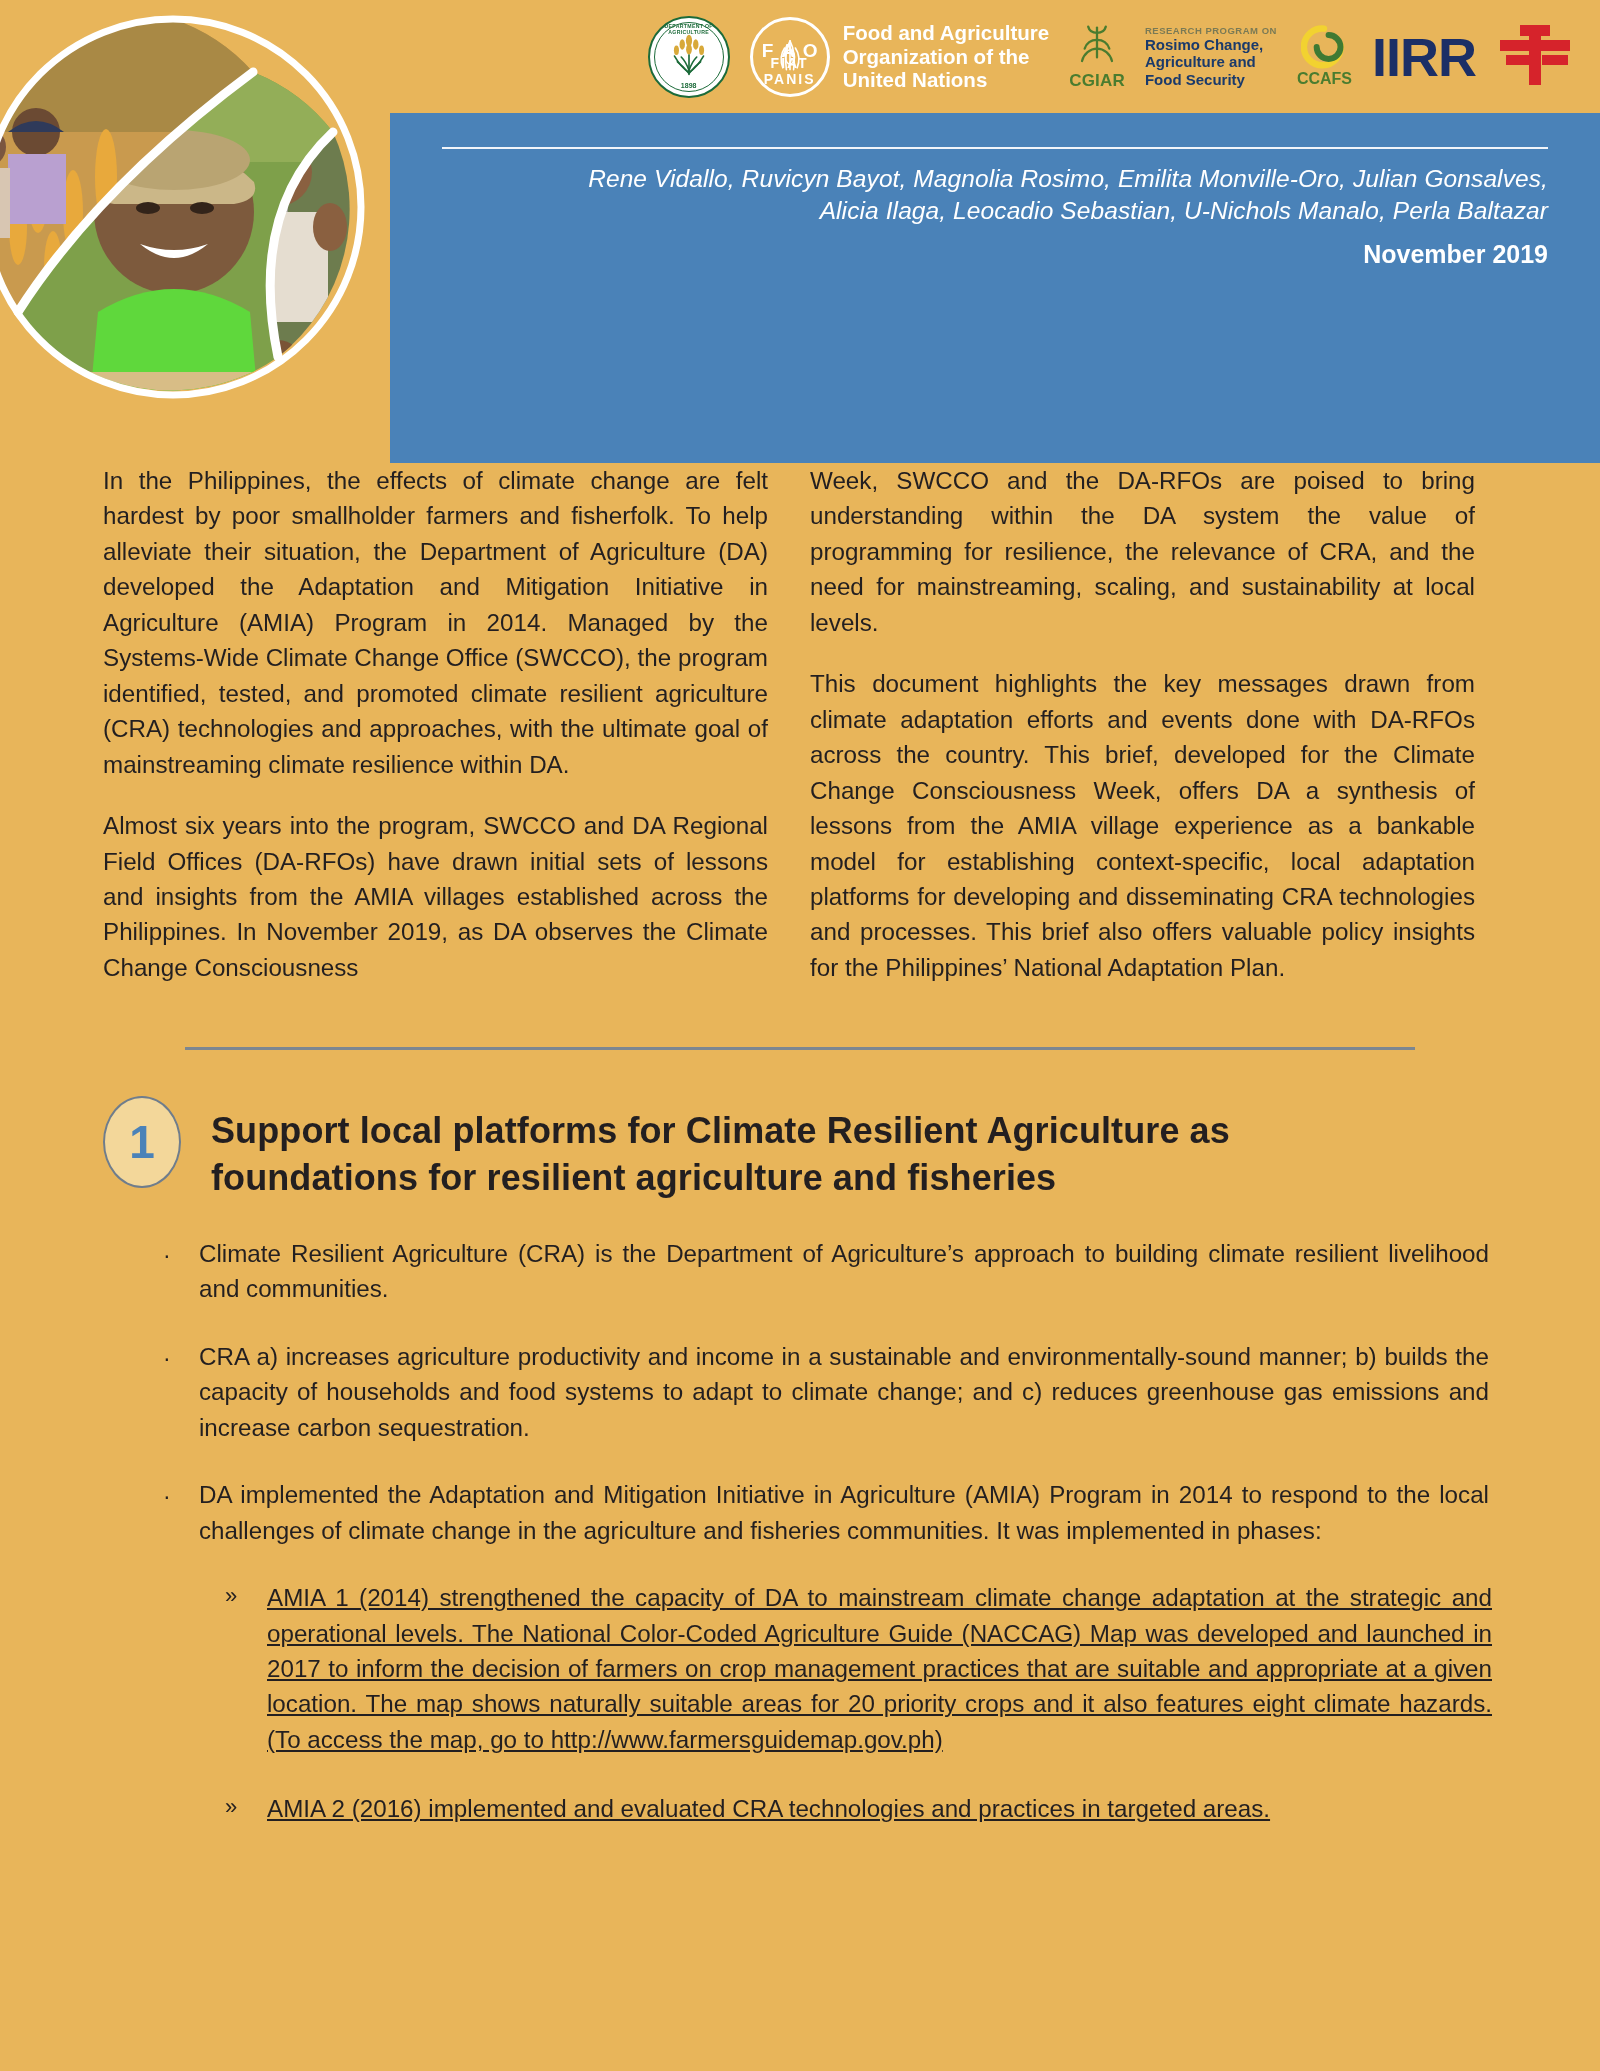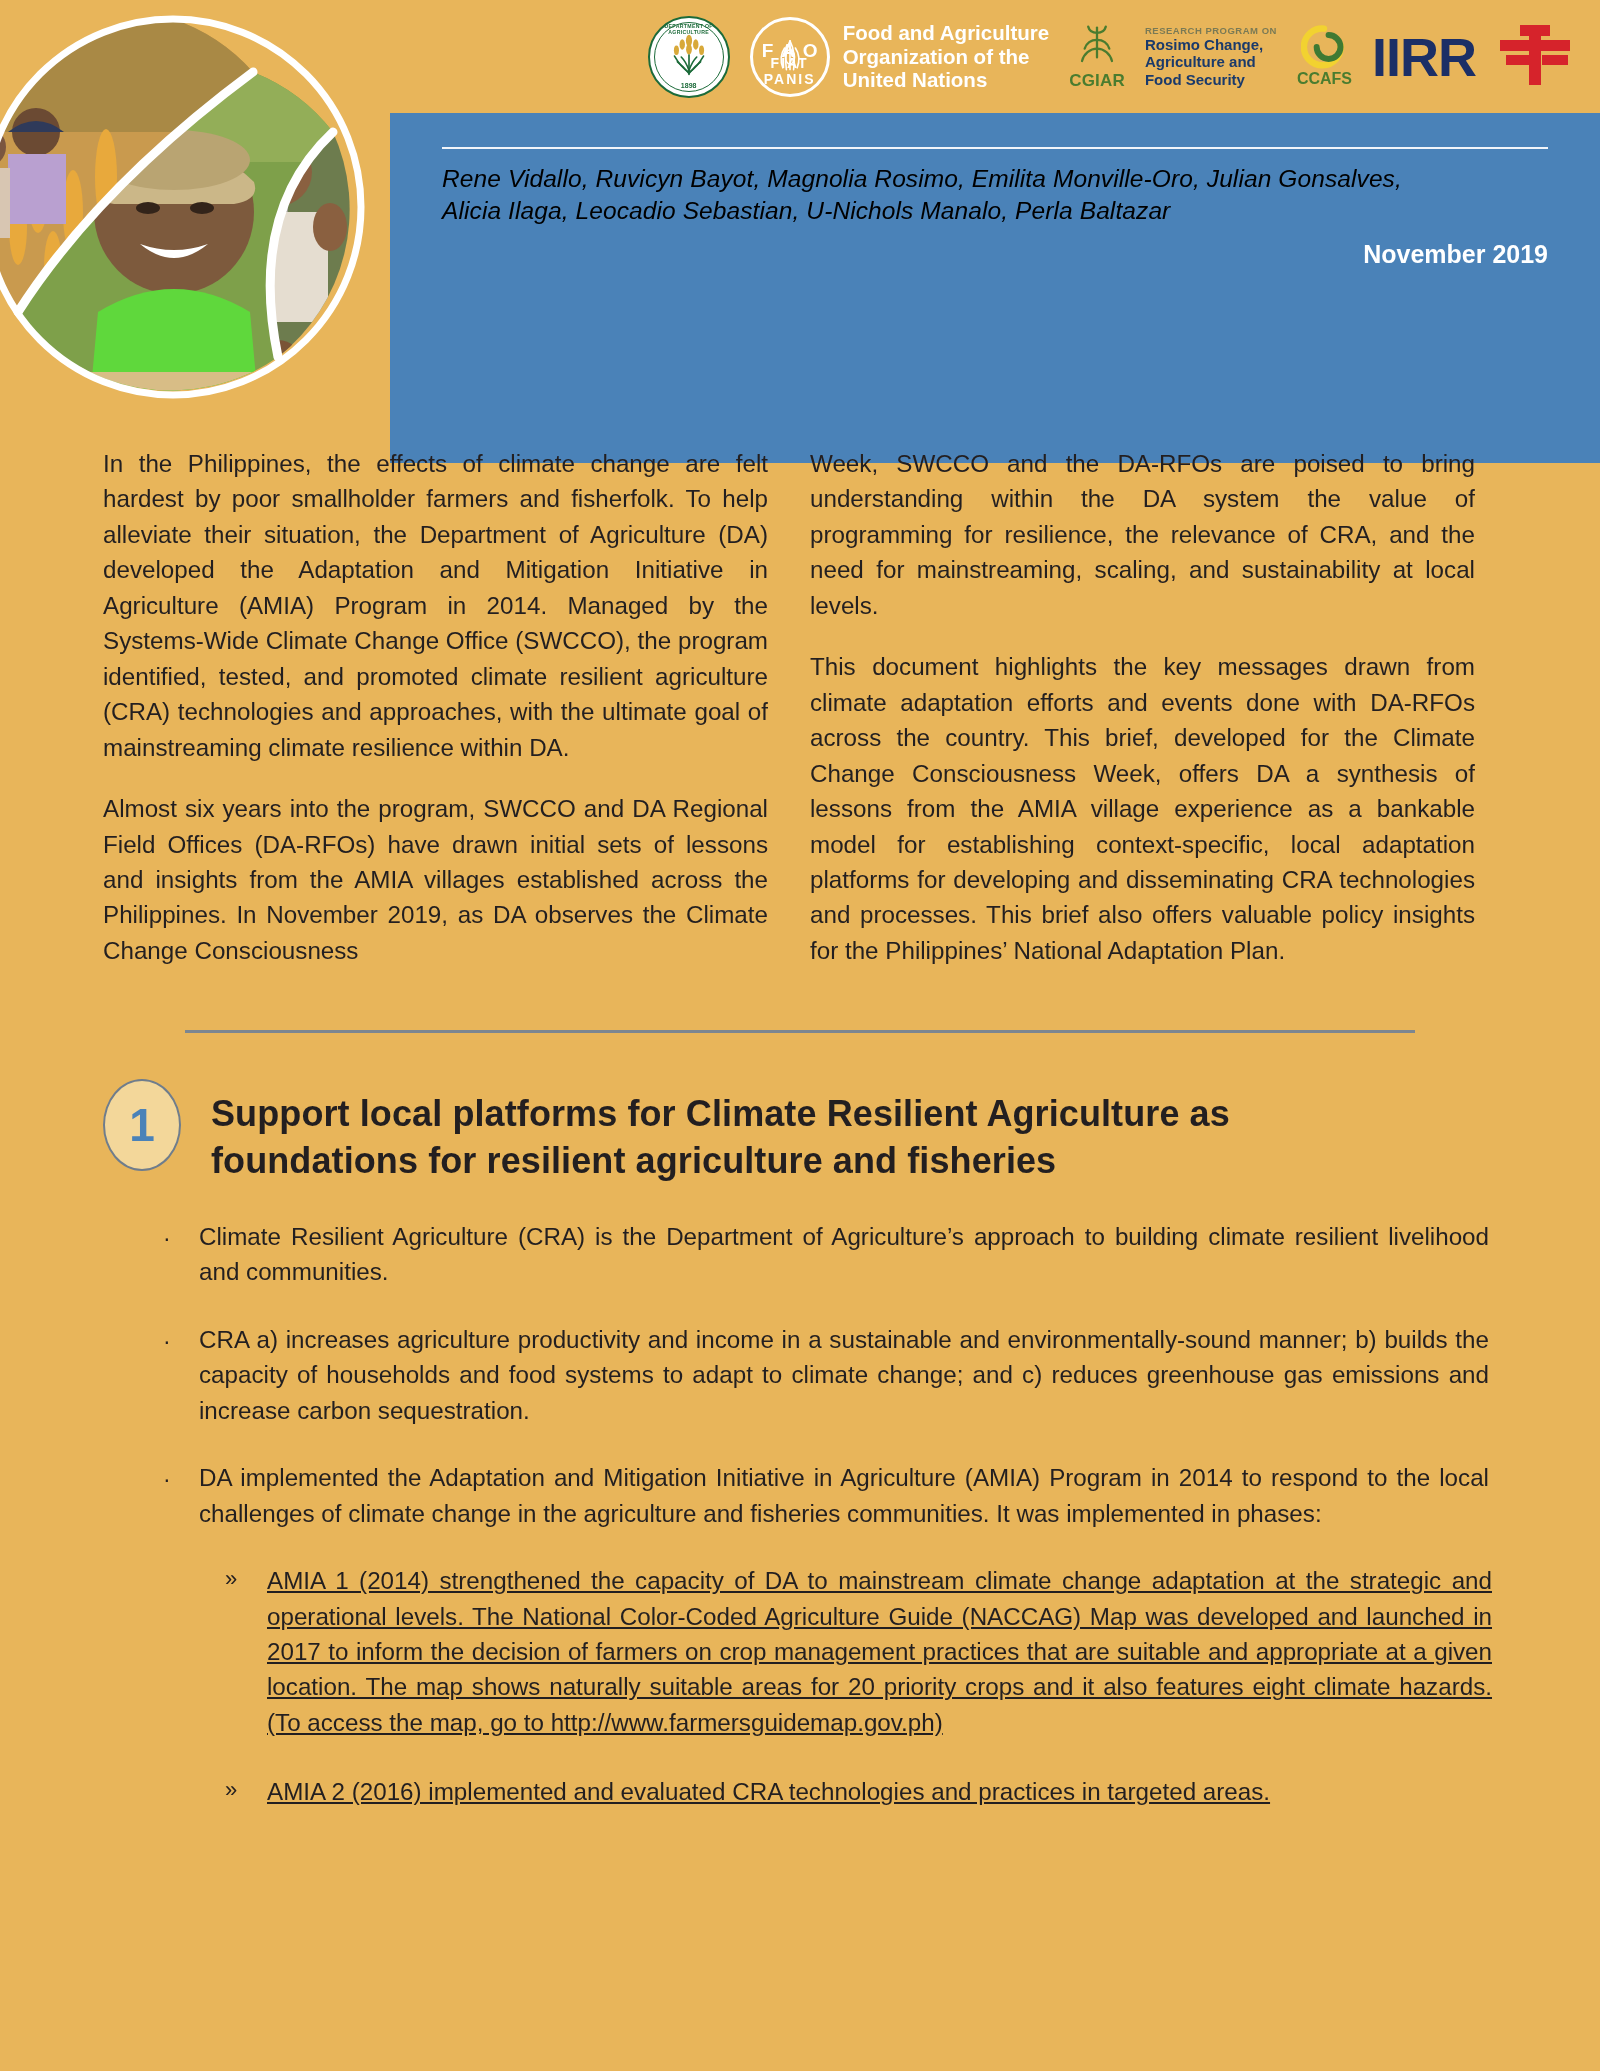--- a/index.html
+++ b/index.html
@@ -66,30 +66,30 @@
     position:absolute; left:390px; top:113px; width:1210px; height:350px;
     background:#4a82b8;
   }
   .banner-inner { padding:22px 52px 0 52px; }
   .banner h1 {
     color:#ffffff; font-size:39.5px; font-weight:bold; text-align:center;
     line-height:1.28; letter-spacing:.2px;
     font-family:"Liberation Sans", sans-serif;
   }
   .banner-rule { height:2px; background:#ffffff; margin:12px 0 14px 0; opacity:.92; }
-  .authors { color:#000000; font-style:italic; font-size:24.5px; line-height:1.30;
-     text-align:left; letter-spacing:.1px; }
+  .authors { color:#ffffff; font-style:italic; font-size:24.5px; line-height:1.30;
+     text-align:right; letter-spacing:.1px; }
   .pubdate { color:#ffffff; font-weight:bold; font-size:25px; text-align:right; margin-top:13px; }
 
   
   .collage { position:absolute; left:-22px; top:12px; width:390px; height:390px; }
   .collage svg { width:100%; height:100%; }
 
   
-  .content { position:absolute; left:0; top:446px; width:1600px; }
+  .content { position:absolute; left:0; top:463px; width:1600px; }
   .cols { display:flex; gap:42px; padding:0 103px; }
   .col { width:665px; }
   .col p {
     font-size:24.2px; line-height:1.465; color:#231f20;
     text-align:justify; margin-bottom:26px;
     font-family:"Liberation Sans", sans-serif;
   }
   .col p:last-child { margin-bottom:0; }
 
   .divider { width:1230px; height:3px; background:#7c8690; margin:62px auto 0 auto; }

